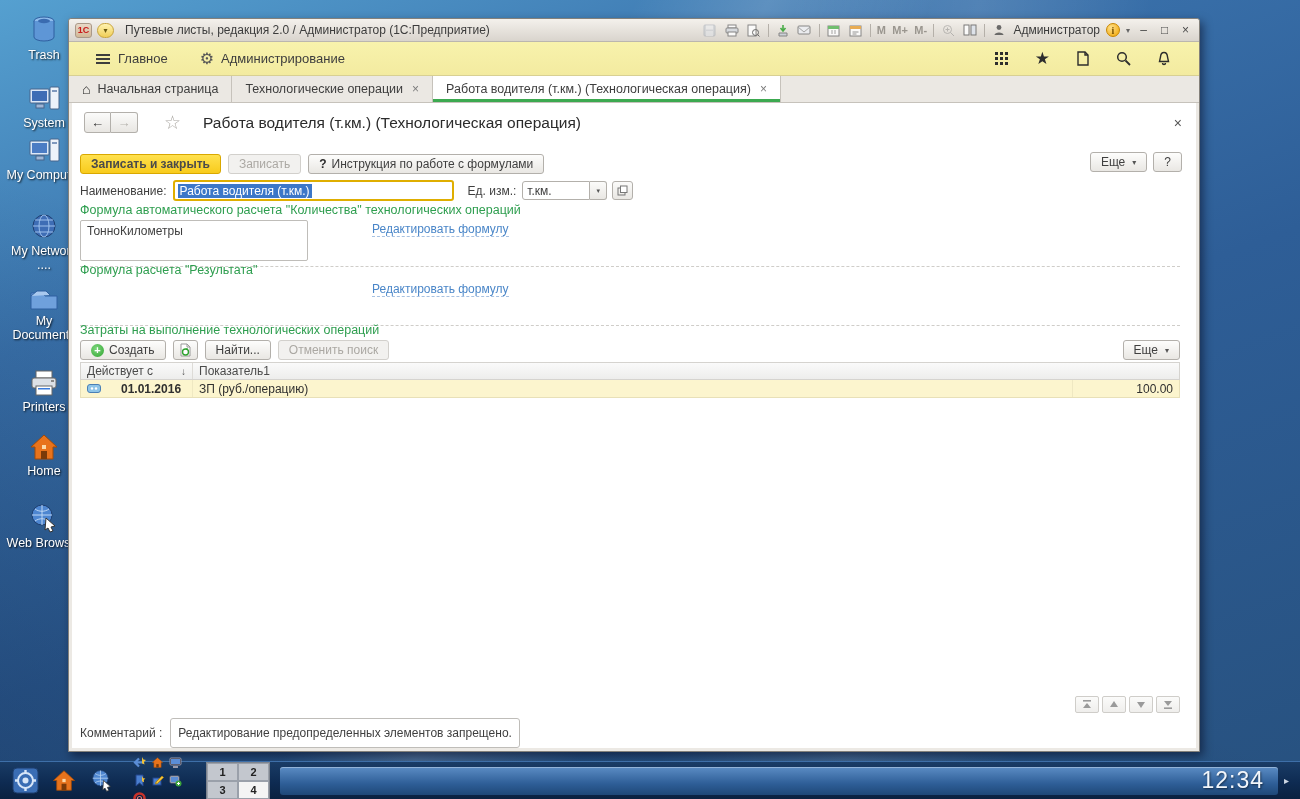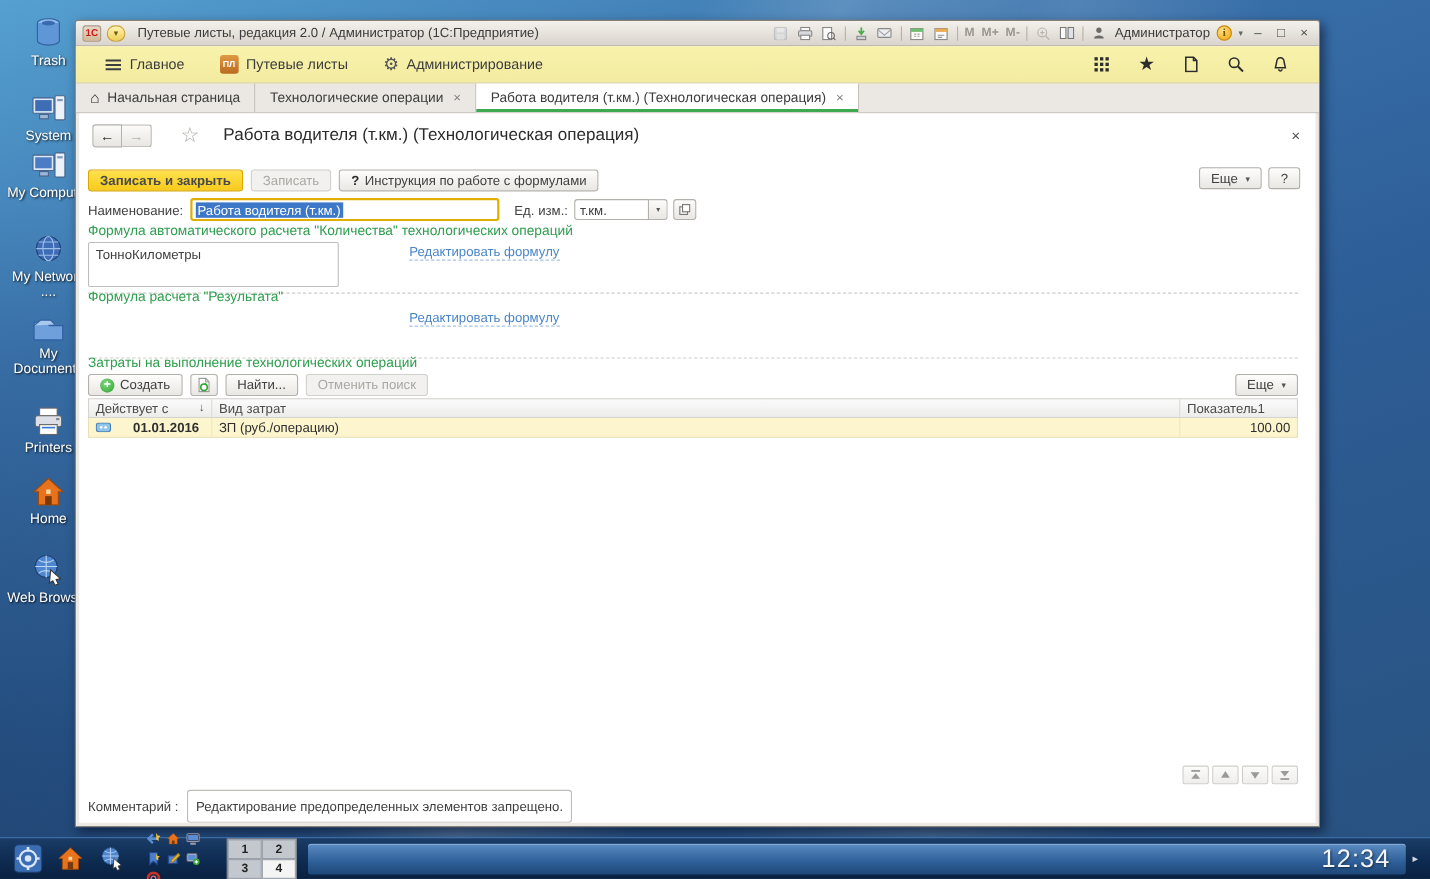--- a/index.html
+++ b/index.html
@@ -329,24 +329,20 @@
     <div class="menubar">
       <div class="menu-item">
         <span>
             <svg width="16" height="12" viewBox="0 0 16 12">
               <path d="M1 2 h14 M1 6 h14 M1 10 h14" stroke="#3d3d3d" stroke-width="1.8"></path>
             </svg>
           </span>
         <span>Главное</span>
       </div>
       <div class="menu-item">
-        <span class="pl-badge">ПЛ</span>
-        <span>Путевые листы</span>
-      </div>
-      <div class="menu-item">
         <span class="gear-g">⚙</span>
         <span>Администрирование</span>
       </div>
       <div class="menu-right">
         <span class="mi">
             <svg width="15" height="15" viewBox="0 0 15 15">
               <g fill="#2d2d2d">
                 <rect x="1" y="1" width="3" height="3"></rect>
                 <rect x="6" y="1" width="3" height="3"></rect>
                 <rect x="11" y="1" width="3" height="3"></rect>
@@ -473,23 +469,20 @@
         <span>Еще</span>
         <span class="car">▾</span>
       </span>
 
       <div class="tbl">
         <div class="tbl-head">
           <span class="th c1">
             <span>Действует с</span>
             <span class="sort-ar">↓</span>
           </span>
-          <span class="th c2">
-              <span>Вид затрат</span>
-            </span>
           <span class="th c3">
               <span>Показатель1</span>
             </span>
         </div>
         <div class="tbl-row">
           <span class="td c1">
             <span>
                 <svg width="14" height="9" viewBox="0 0 14 9">
                   <rect x="0.5" y="0.5" width="13" height="8" rx="2.5" fill="#8FC5E8" stroke="#4A7FB5"></rect>
                   <circle cx="5" cy="4.5" r="1.2" fill="#fff"></circle>

